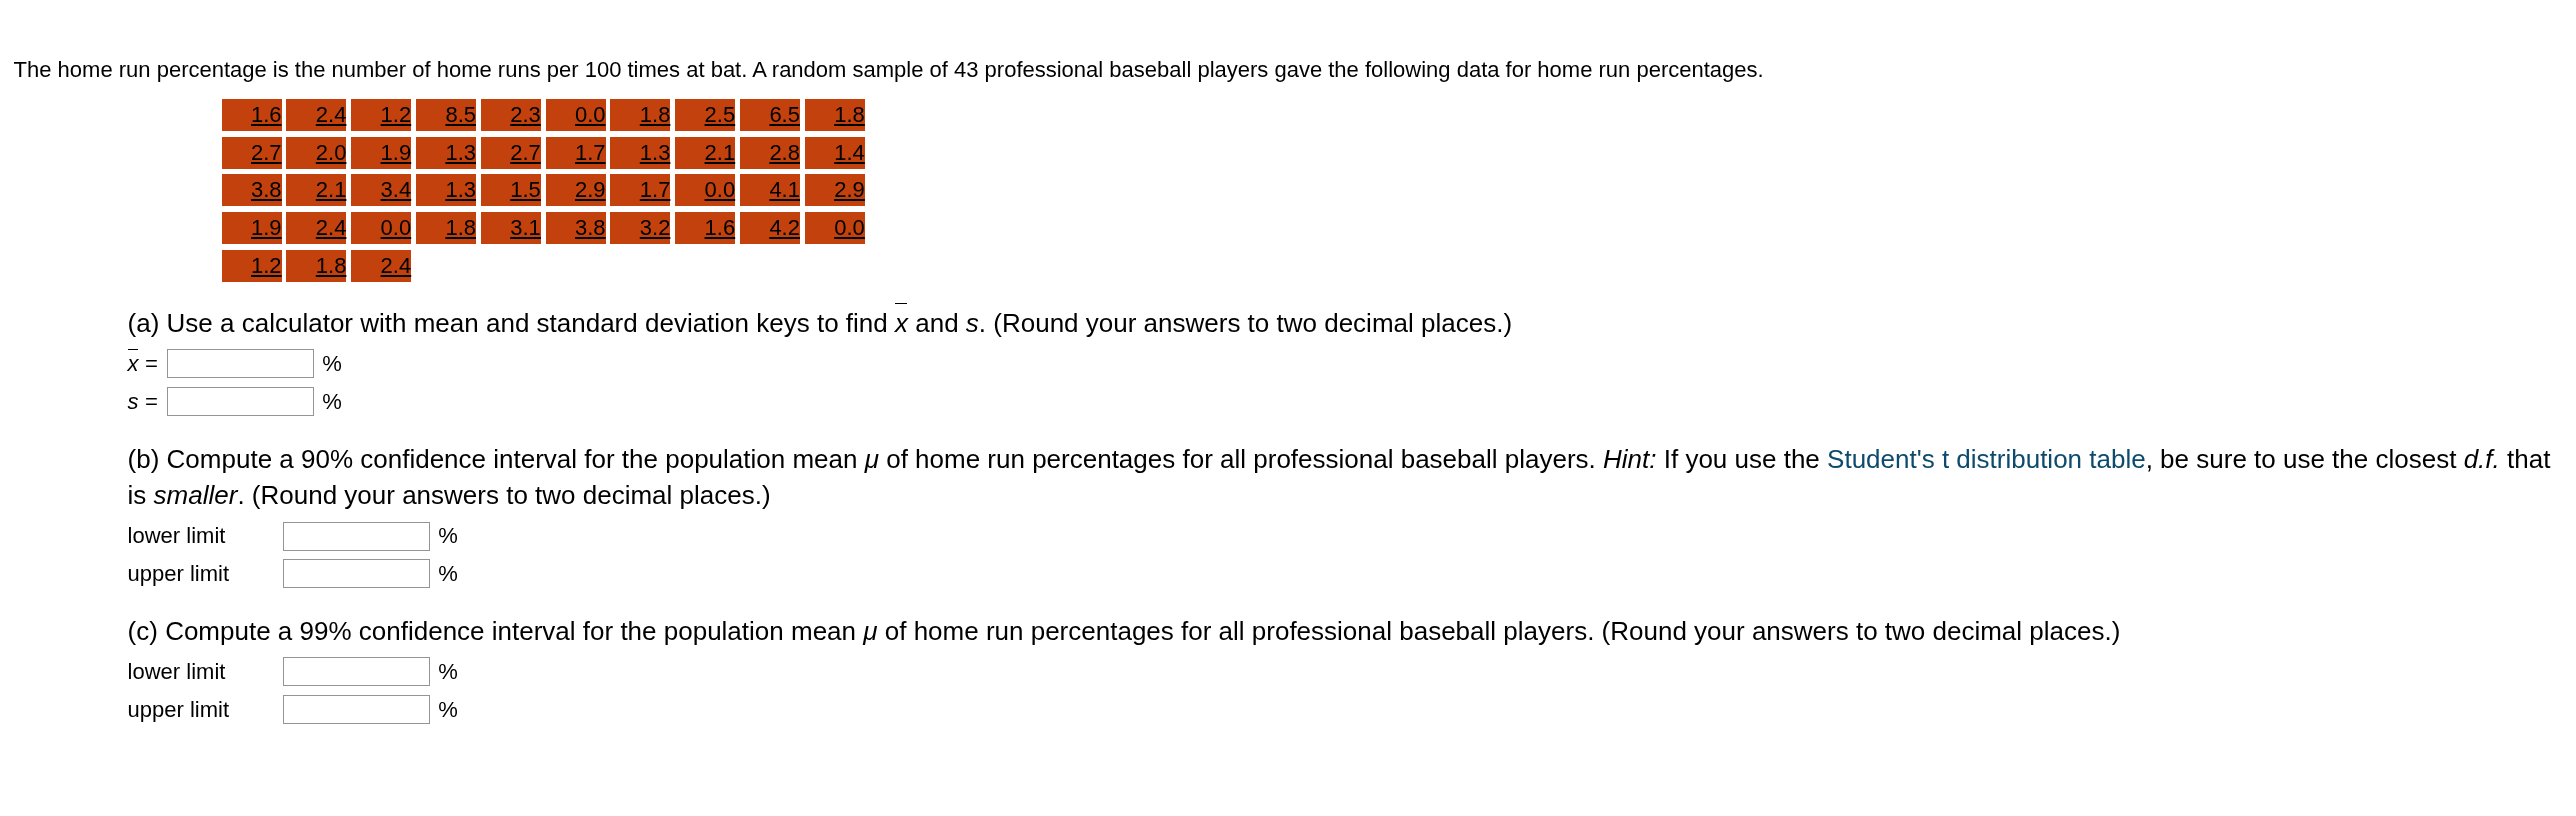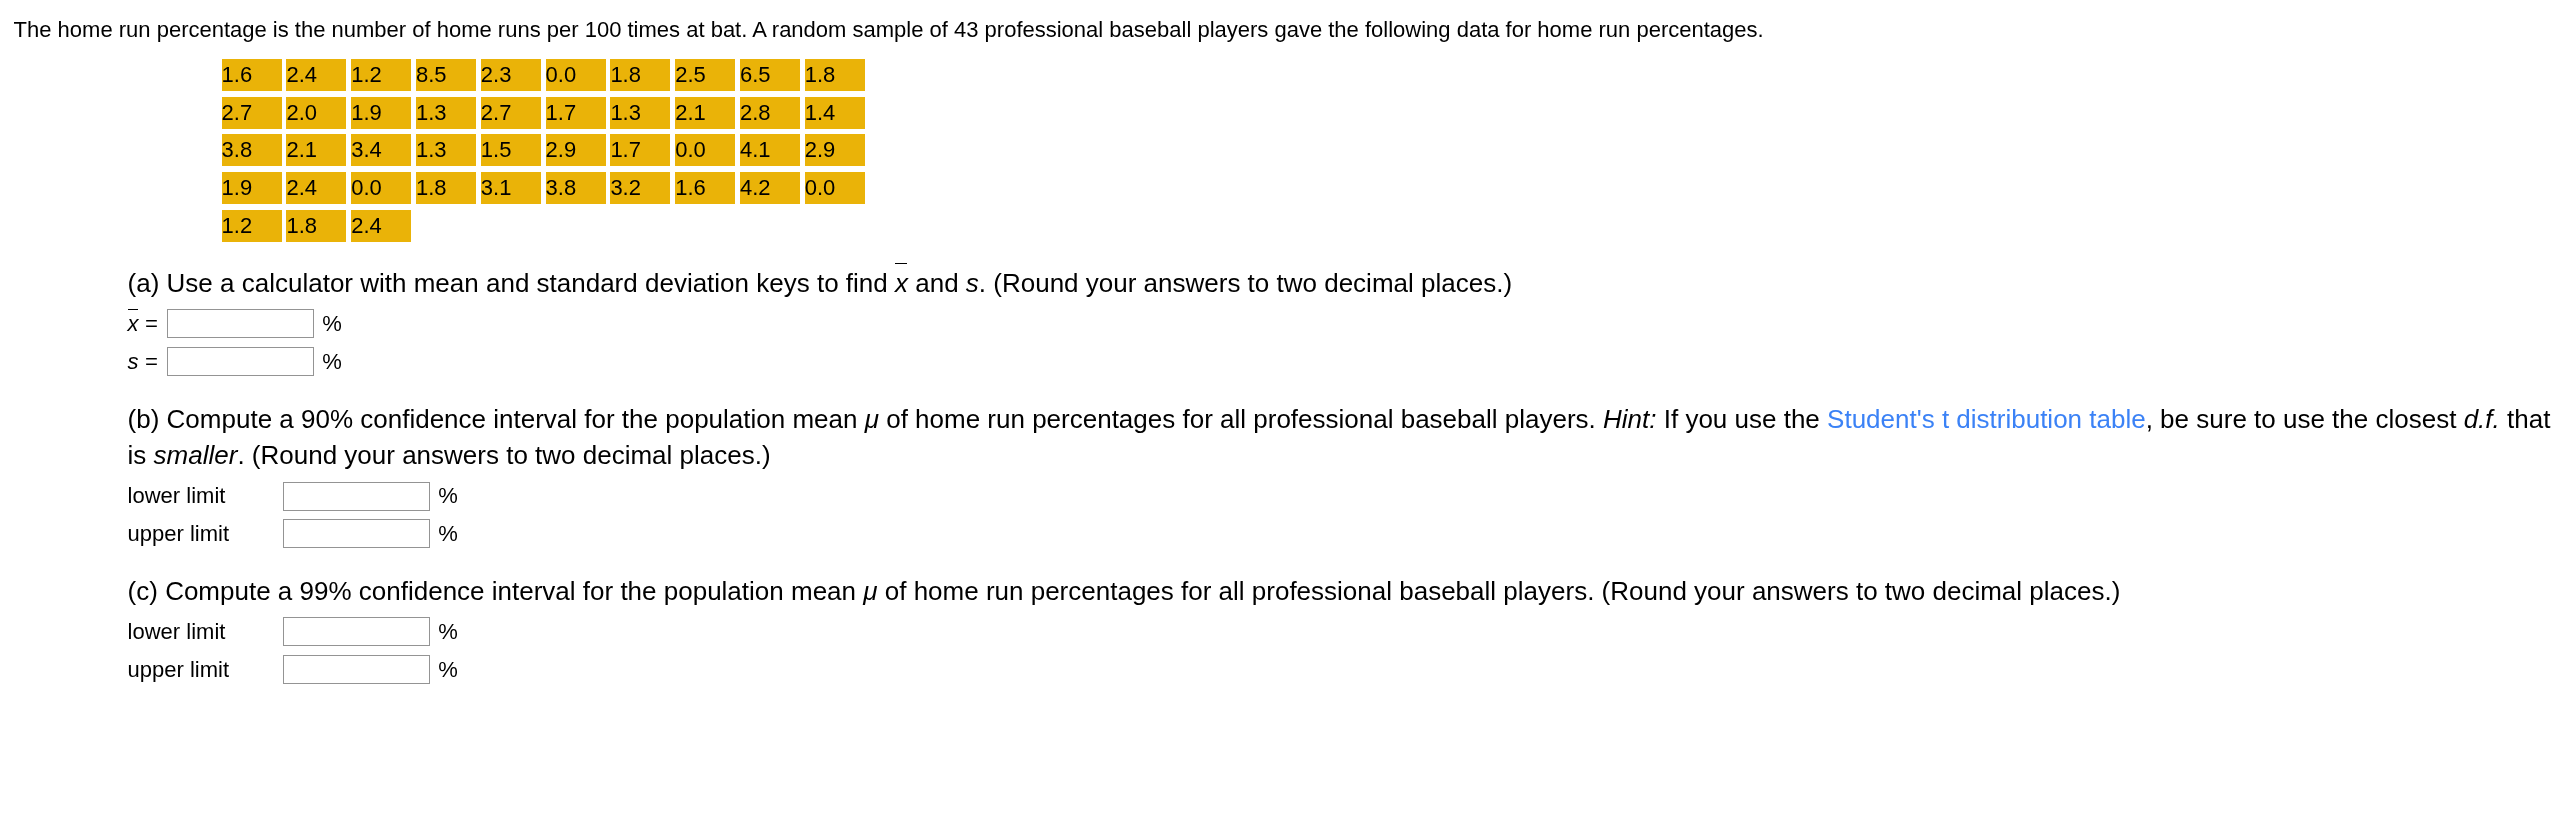--- a/index.html
+++ b/index.html
@@ -12,57 +12,59 @@
     height: 816px;
     font-family: "Liberation Sans", sans-serif;
     font-size: 22px;
     color: #000000;
     overflow: hidden;
   }
   .page {
     position: relative;
     padding: 9.7px 13.6px;
     box-sizing: border-box;
+    margin-top: 40px;
   }
   .intro {
     font-size: 22px;
     line-height: 1.35;
     margin: 5.8px 0 13.6px 0;
   }
   
   .data-grid {
     margin-left: 208px;
     margin-bottom: 17.4px;
   }
   .data-row {
     display: flex;
   }
   .data-cell {
-    background: #eab308;
+    background: #c2410c;
     width: 60px;
     height: 32px;
     line-height: 32px;
-    text-align: left;
+    text-align: right;
     font-size: 22px;
     margin-right: 4.8px;
     margin-bottom: 5.8px;
     box-sizing: border-box;
+    text-decoration: underline;
   }
   
   .qblock {
     margin-left: 114px;
     margin-bottom: 25px;
   }
   .qtext {
     font-size: 26px;
     line-height: 1.4;
     margin-bottom: 7.8px;
   }
   .qtext .ital { font-style: italic; }
-  .qtext .link { color: #3b82f6; }
+  .qtext .link { color: #0c4a6e; }
   .answer-line {
     display: flex;
     align-items: center;
     margin-bottom: 8.7px;
   }
   .answer-label {
     font-style: italic;
     font-size: 22px;
     width: 39px;
     white-space: nowrap;

